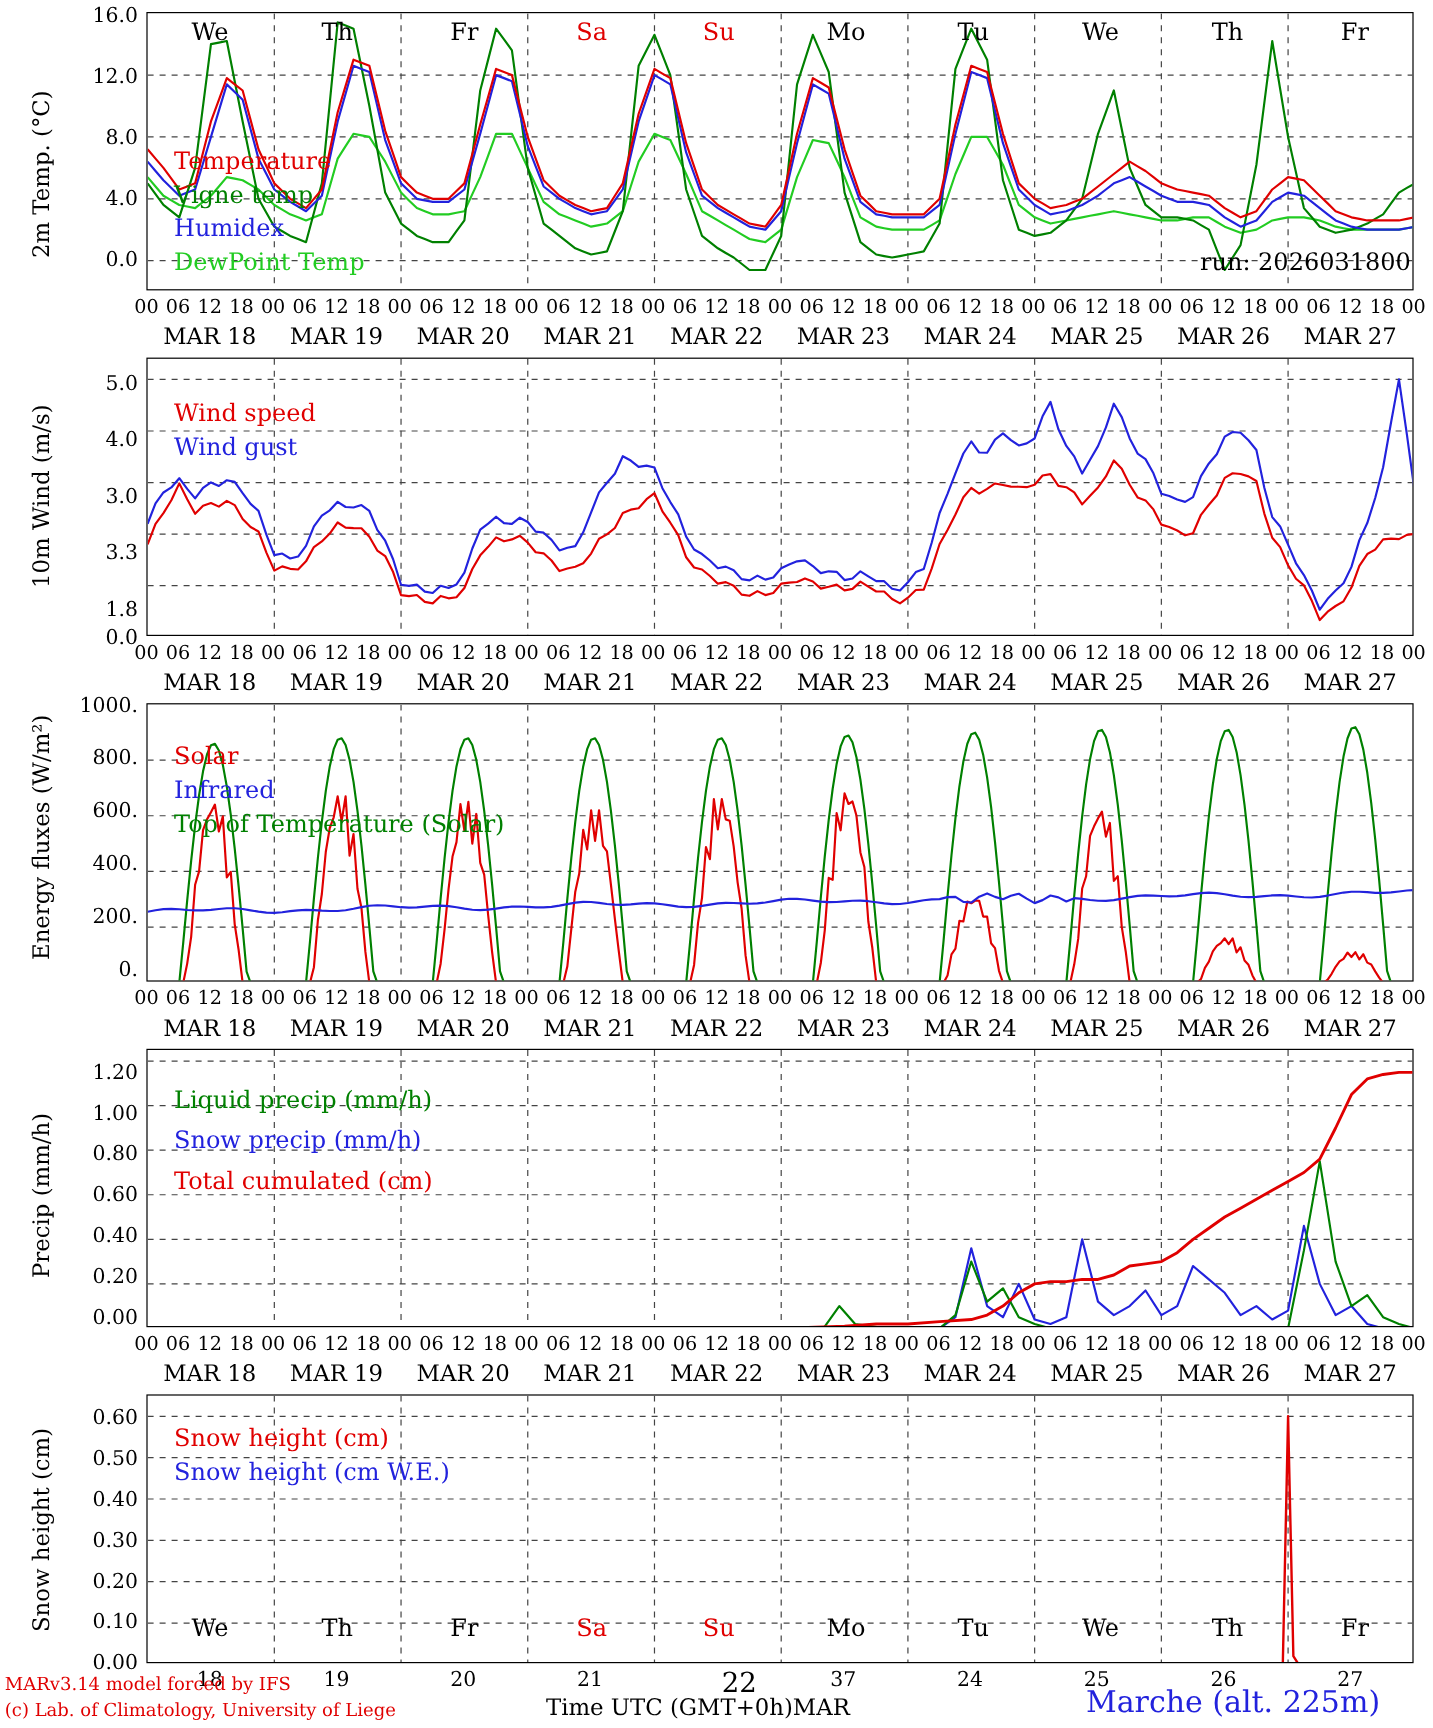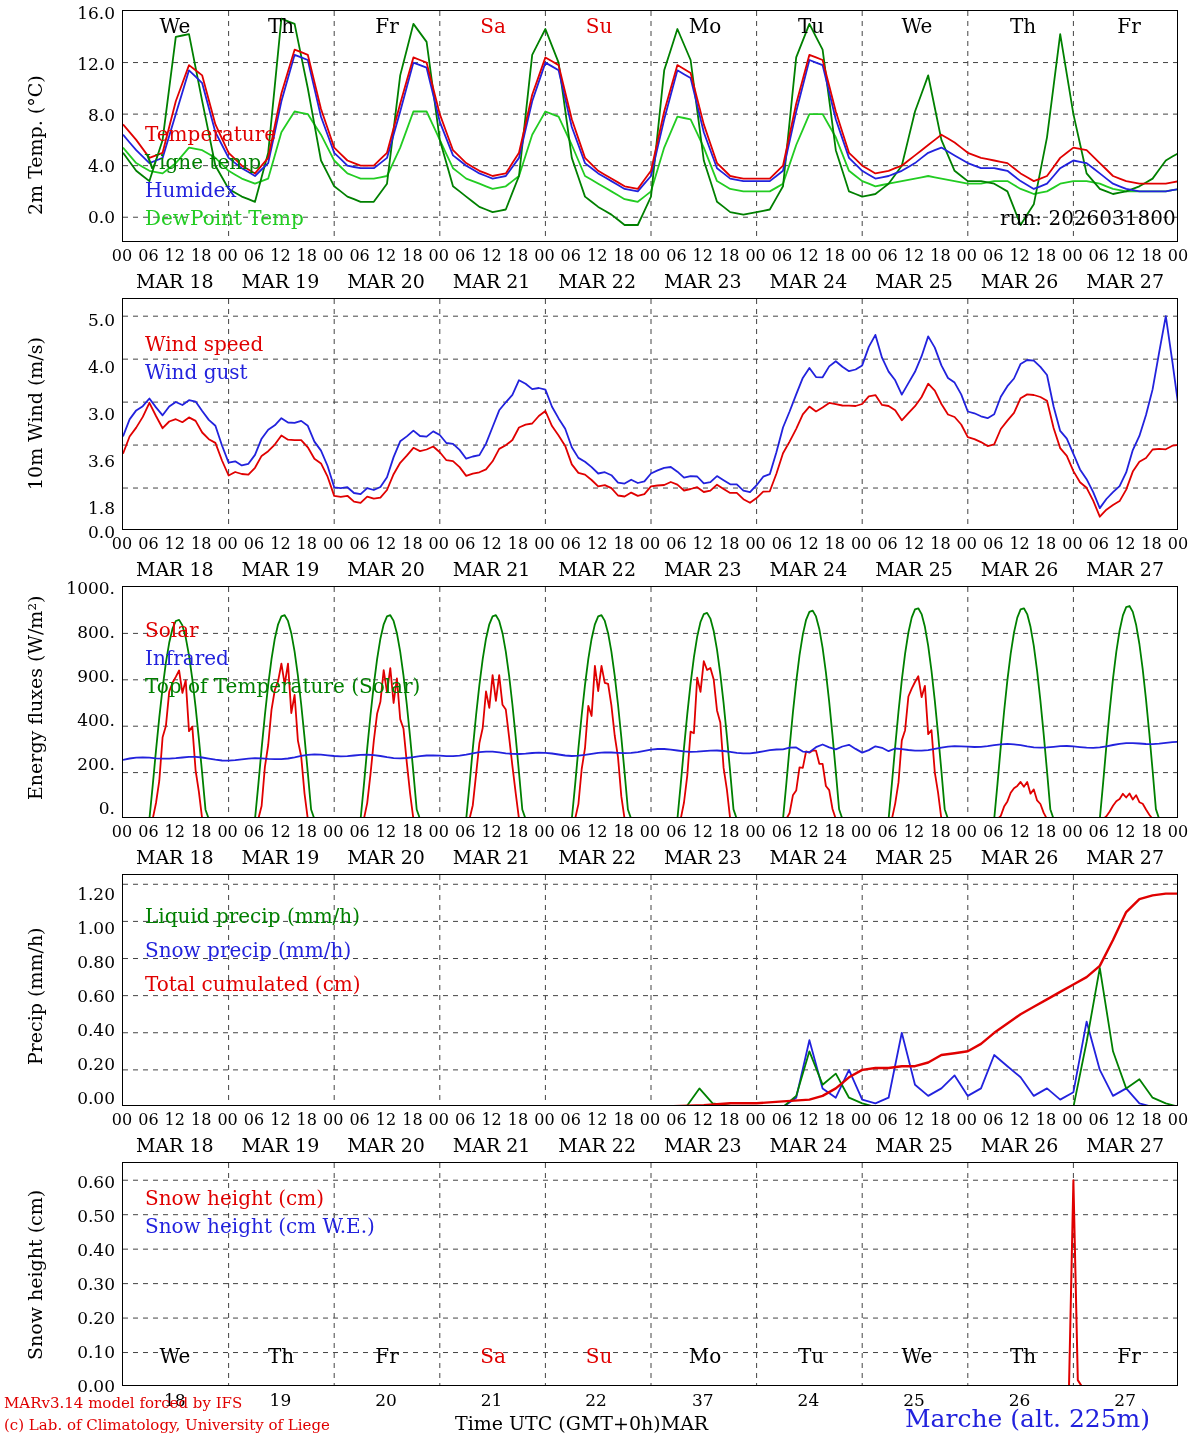--- a/index.html
+++ b/index.html
@@ -134,21 +134,21 @@
         <div class="xday" style="left: 1003.2px;">MAR 27</div>
       </div>
   </div>
 
   <div class="panel">
     <div class="ylabel" style="left:24px;top:490px;">10m Wind (m/s)</div>
 
     <div class="ytick" style="left:40px;top:310px;width:75px;">5.0</div>
     <div class="ytick" style="left:40px;top:357px;width:75px;">4.0</div>
     <div class="ytick" style="left:40px;top:404px;width:75px;">3.0</div>
-    <div class="ytick" style="left:40px;top:451px;width:75px;">3.6</div>
+    <div class="ytick" style="left:40px;top:451px;width:75px;">3.3</div>
     <div class="ytick" style="left:40px;top:498px;width:75px;">1.8</div>
     <div class="ytick" style="left:40px;top:522px;width:75px;">0.0</div>
 
     <div class="plot" id="p2" style="left:122px;top:298px;width:1056px;height:232px;">
       <svg width="1056" height="232" viewBox="0 0 1056 232" preserveAspectRatio="none">
         <g id="g2-grid">
             <line x1="105.60000000000001" y1="0" x2="105.60000000000001" y2="232" stroke="#444" stroke-width="1" stroke-dasharray="5,5"></line>
             <line x1="211.20000000000002" y1="0" x2="211.20000000000002" y2="232" stroke="#444" stroke-width="1" stroke-dasharray="5,5"></line>
             <line x1="316.8" y1="0" x2="316.8" y2="232" stroke="#444" stroke-width="1" stroke-dasharray="5,5"></line>
             <line x1="422.40000000000003" y1="0" x2="422.40000000000003" y2="232" stroke="#444" stroke-width="1" stroke-dasharray="5,5"></line>
@@ -228,21 +228,21 @@
         <div class="xday" style="left: 897.6px;">MAR 26</div>
         <div class="xday" style="left: 1003.2px;">MAR 27</div>
       </div>
   </div>
 
   <div class="panel">
     <div class="ylabel" style="left:24px;top:800px;">Energy fluxes (W/m²)</div>
 
     <div class="ytick" style="left:20px;top:578px;width:95px;">1000.</div>
     <div class="ytick" style="left:20px;top:622px;width:95px;">800.</div>
-    <div class="ytick" style="left:20px;top:666px;width:95px;">900.</div>
+    <div class="ytick" style="left:20px;top:666px;width:95px;">600.</div>
     <div class="ytick" style="left:20px;top:710px;width:95px;">400.</div>
     <div class="ytick" style="left:20px;top:754px;width:95px;">200.</div>
     <div class="ytick" style="left:20px;top:798px;width:95px;">0.</div>
 
     <div class="plot" id="p3" style="left:122px;top:586px;width:1056px;height:232px;">
       <svg width="1056" height="232" viewBox="0 0 1056 232" preserveAspectRatio="none">
         <g id="g3-grid">
             <line x1="105.60000000000001" y1="0" x2="105.60000000000001" y2="232" stroke="#444" stroke-width="1" stroke-dasharray="5,5"></line>
             <line x1="211.20000000000002" y1="0" x2="211.20000000000002" y2="232" stroke="#444" stroke-width="1" stroke-dasharray="5,5"></line>
             <line x1="316.8" y1="0" x2="316.8" y2="232" stroke="#444" stroke-width="1" stroke-dasharray="5,5"></line>
@@ -474,21 +474,21 @@
     <div class="daylab" style="left:811px;top:1344px;">Tu</div>
     <div class="daylab" style="left:917px;top:1344px;">We</div>
     <div class="daylab" style="left:1023px;top:1344px;">Th</div>
     <div class="daylab" style="left:1129px;top:1344px;">Fr</div>
 
     <div class="xtickrow" id="d5" style="left:122px;top:1390px;width:1056px;height:24px;">
         <div class="xday" style="left: 52.8px; font-size: 17px;">18</div>
         <div class="xday" style="left: 158.4px; font-size: 17px;">19</div>
         <div class="xday" style="left: 264px; font-size: 17px;">20</div>
         <div class="xday" style="left: 369.6px; font-size: 17px;">21</div>
-        <div class="xday" style="left: 474px; font-size: 17px;">22</div>
+        <div class="xday" style="left: 494px; font-size: 23px;">22</div>
         <div class="xday" style="left: 580.8px; font-size: 17px;">37</div>
         <div class="xday" style="left: 686.4px; font-size: 17px;">24</div>
         <div class="xday" style="left: 792px; font-size: 17px;">25</div>
         <div class="xday" style="left: 897.6px; font-size: 17px; text-align: center;">26</div>
         <div class="xday" style="left: 1003.2px; font-size: 17px;">27</div>
       </div>
   </div>
 
   <div class="footl" style="left:4px;top:1394px;">MARv3.14 model forced by IFS</div>
   <div class="footl" style="left:4px;top:1416px;">(c) Lab. of Climatology, University of Liege</div>

